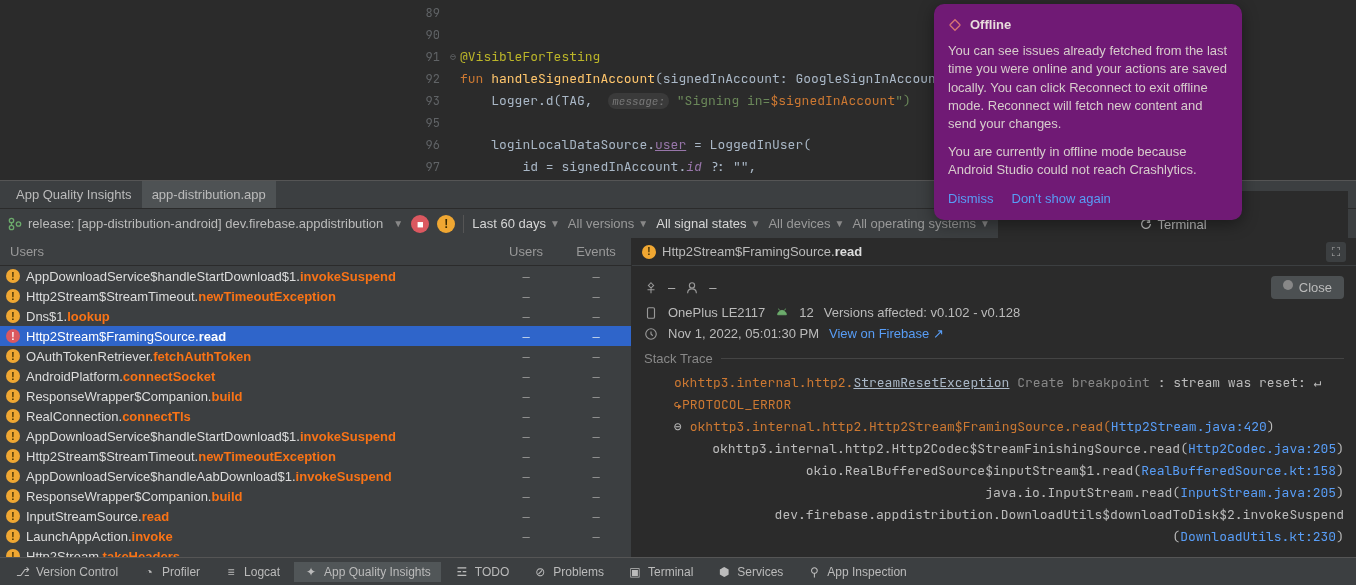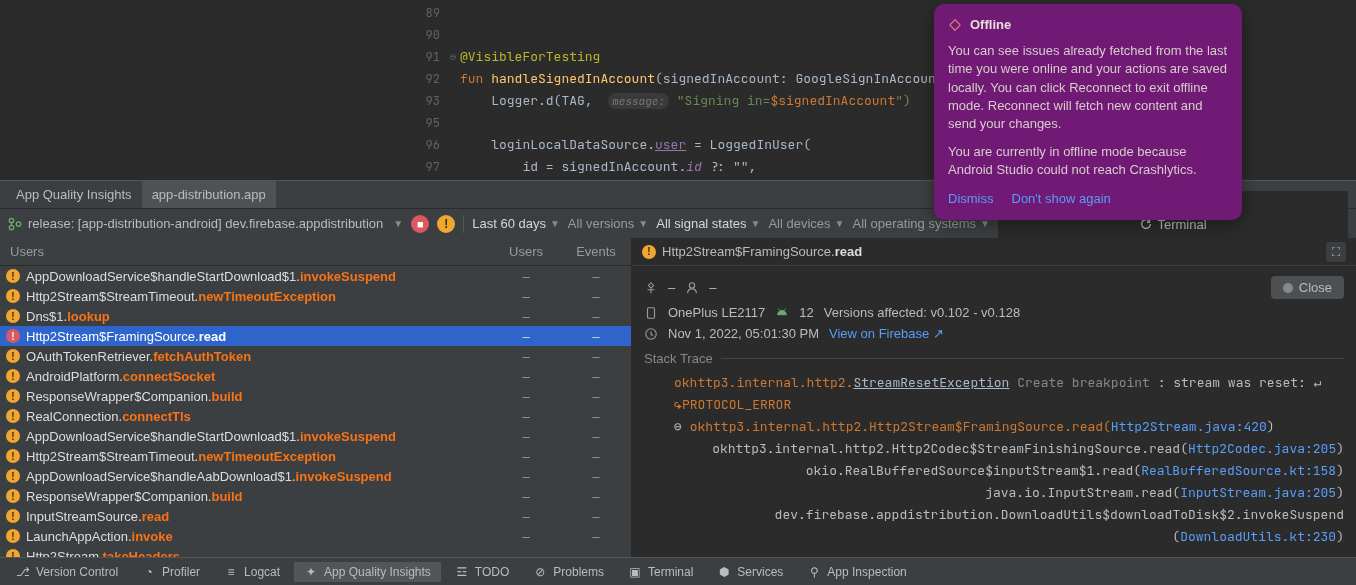--- a/index.html
+++ b/index.html
@@ -52,21 +52,21 @@
 .issue-row.sel .c2,.issue-row.sel .c3{ color:#cde; }
 
 .right { flex:1; background:#2b2b2b; display:flex; flex-direction:column; }
 .detail-head { height:28px; display:flex; align-items:center; padding:0 10px; border-bottom:1px solid #3c3f41; }
 .detail-head .ico { width:14px;height:14px;border-radius:7px;background:#f0a732;display:inline-flex;align-items:center;justify-content:center;color:#3a2a00;font-size:10px;font-weight:bold;margin-right:6px;}
 .detail-head .title { color:#bbb; }
 .detail-head .title b{ color:#ddd; font-weight:600; }
 .detail-head .expand { margin-left:auto; width:20px;height:20px;display:flex;align-items:center;justify-content:center;background:#3c3f41;border-radius:3px;color:#aaa;font-size:12px;}
 .detail-body { flex:1; padding:10px 12px; overflow:hidden; }
 .meta-row { display:flex; align-items:center; gap:10px; color:#bbb; font-size:13px; margin-bottom:6px; }
-.meta-row .close-btn { margin-left:auto; background:#4c5052; border-radius:4px; padding:4px 12px; color:#bbb; display:flex; align-items:center; gap:6px; }
+.meta-row .close-btn { margin-left:auto; background:#4c5052; border-radius:4px; padding:4px 12px; color:#bbb; display:flex; gap:6px; }
 .meta-row .close-btn .dot{ width:10px;height:10px;border-radius:5px;background:#888;}
 .link { color:#589df6; }
 .section-label { display:flex; align-items:center; gap:8px; color:#888; margin:10px 0 6px; }
 .section-label .line{ flex:1; height:1px; background:#444;}
 .stack { font-size:13px; line-height:22px; }
 .stack .pkg{ color:#cc7832;}
 .stack .cls{ color:#a9b7c6; text-decoration:underline;}
 .stack .op{ color:#bbb;}
 .stack .lnk{ color:#589df6; }
 .stack .err{ color:#cc7832;}

